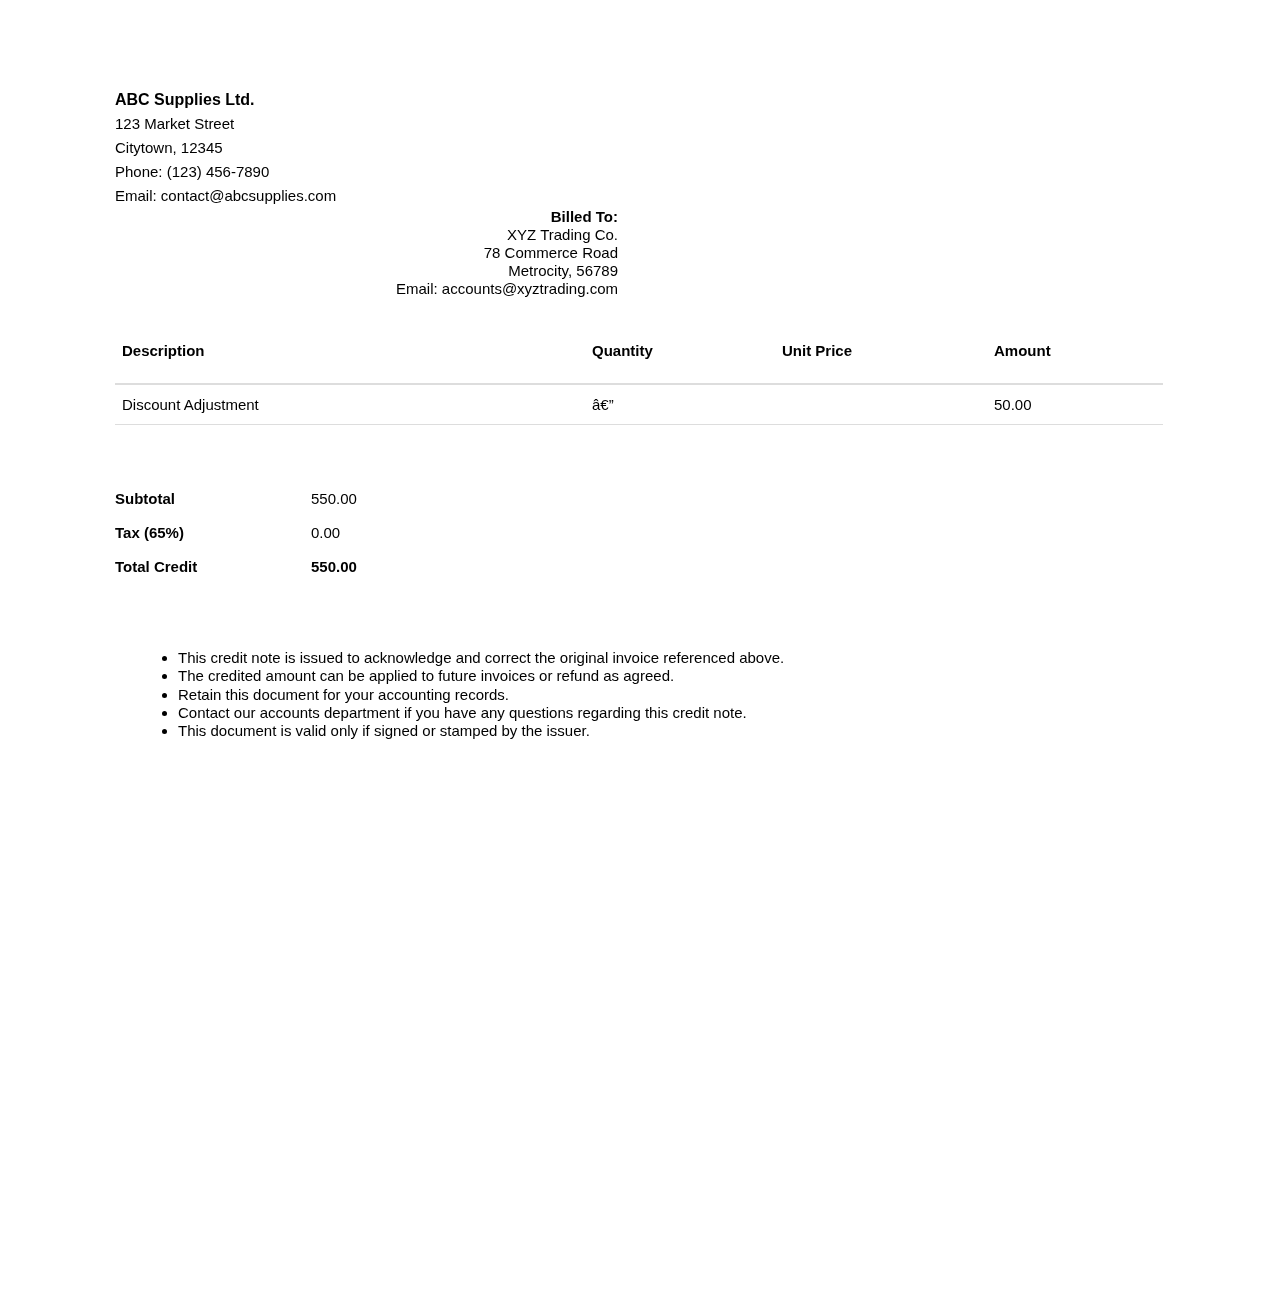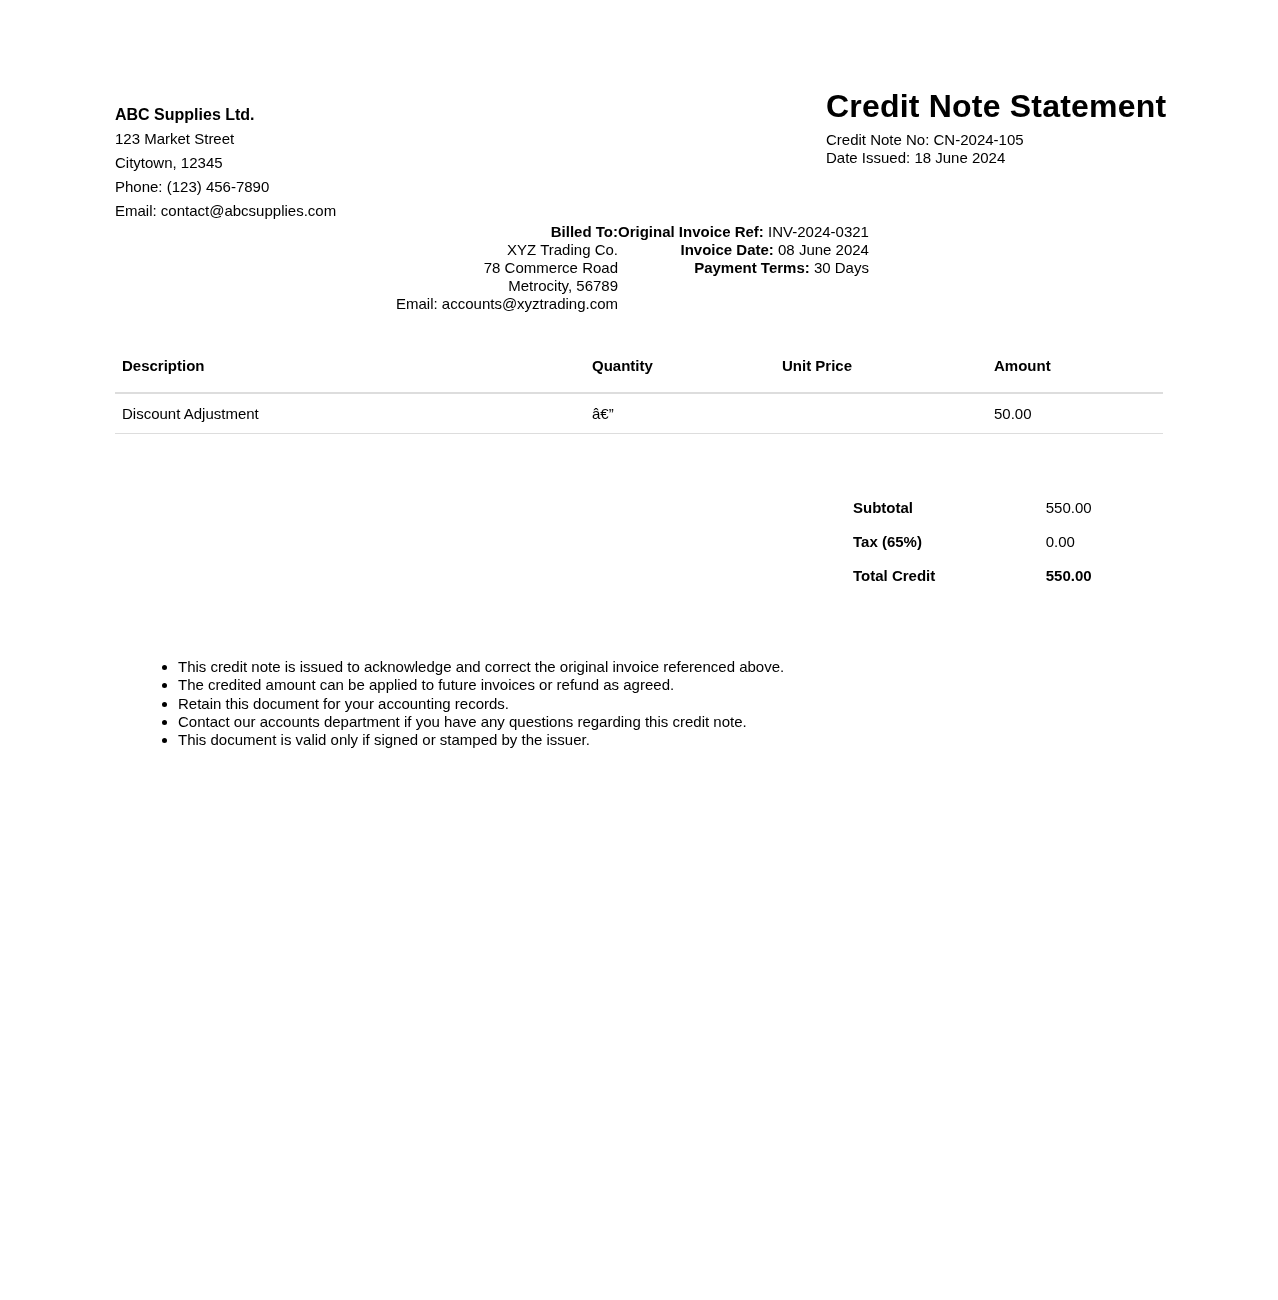--- a/index.html
+++ b/index.html
@@ -20,21 +20,21 @@
   }
 
   
   .top-row {
     display: flex;
     justify-content: space-between;
     align-items: flex-start;
     padding-top: 88px;
   }
   .company-block { font-size: 15px; line-height: 24px; }
-  .company-name { font-weight: bold; font-size: 16px; margin-top: 15px; }
+  .company-name { font-weight: bold; font-size: 16px; }
   .title-block { width: 338px; }
   .doc-title {
     font-size: 32px;
     font-weight: bold;
     line-height: 36px;
     letter-spacing: 0.2px;
     white-space: nowrap;
   }
   .doc-meta { font-size: 15px; line-height: 17.5px; margin-top: 7px; }
 
@@ -60,34 +60,33 @@
     margin-top: 44px;
     font-size: 15px;
   }
   table.items col.c-desc  { width: 470px; }
   table.items col.c-qty   { width: 190px; }
   table.items col.c-price { width: 212px; }
   table.items col.c-amt   { width: 176px; }
   table.items th {
     text-align: left;
     font-weight: bold;
-    padding: 0 8px 18px 7px;
+    padding: 0 8px 24px 7px;
     border-bottom: 2px solid #dddddd;
   }
   table.items td {
     text-align: left;
     padding: 11px 8px 11px 7px;
     border-bottom: 1px solid #dddddd;
   }
 
   
   table.totals {
     border-collapse: collapse;
     margin-top: 56px;
-    margin-left: 738px;
     font-size: 15px;
   }
   table.totals td { padding: 8.5px 0; vertical-align: top; }
   table.totals td.t-label { width: 196px; font-weight: bold; }
   table.totals td.t-value { width: 120px; }
   table.totals td.t-value.bold { font-weight: bold; }
 
   
   .notes { margin-top: 66px; }
   .notes-heading { font-size: 15px; font-weight: bold; line-height: 18px; }
@@ -105,41 +104,29 @@
 <div class="page">
 
   <div class="top-row">
     <div class="company-block">
       <div class="company-name">ABC Supplies Ltd.</div>
       <div>123 Market Street</div>
       <div>Citytown, 12345</div>
       <div>Phone: (123) 456-7890</div>
       <div>Email: contact@abcsupplies.com</div>
     </div>
-    <div class="title-block">
-      <div class="doc-title">Credit Note Statement</div>
-      <div class="doc-meta">
-        <div>Credit Note No: CN-2024-105</div>
-        <div>Date Issued: 18 June 2024</div>
-      </div>
-    </div>
   </div>
 
   <div class="info-row">
     <div class="billed-block">
       <div class="billed-label">Billed To:</div>
       <div>XYZ Trading Co.</div>
       <div>78 Commerce Road</div>
       <div>Metrocity, 56789</div>
       <div>Email: accounts@xyztrading.com</div>
-    </div>
-    <div class="invoice-ref-block">
-      <div><span class="lbl">Original Invoice Ref:</span><span> INV-2024-0321</span></div>
-      <div><span class="lbl">Invoice Date:</span><span> 08 June 2024</span></div>
-      <div><span class="lbl">Payment Terms:</span><span> 30 Days</span></div>
     </div>
   </div>
 
   <table class="items">
     <colgroup>
       <col class="c-desc">
         <col class="c-qty">
         <col class="c-price">
         <col class="c-amt">
     </colgroup>

